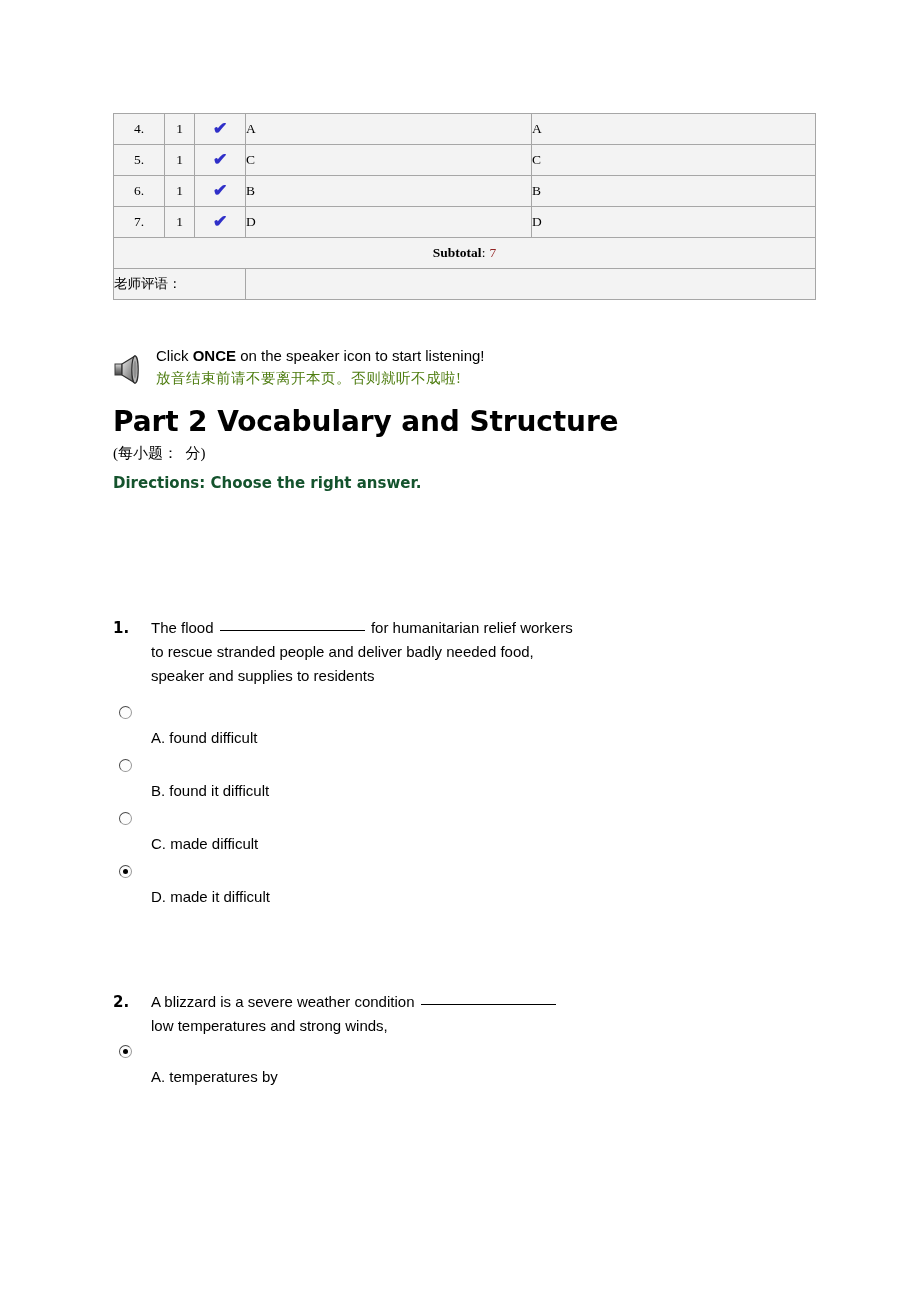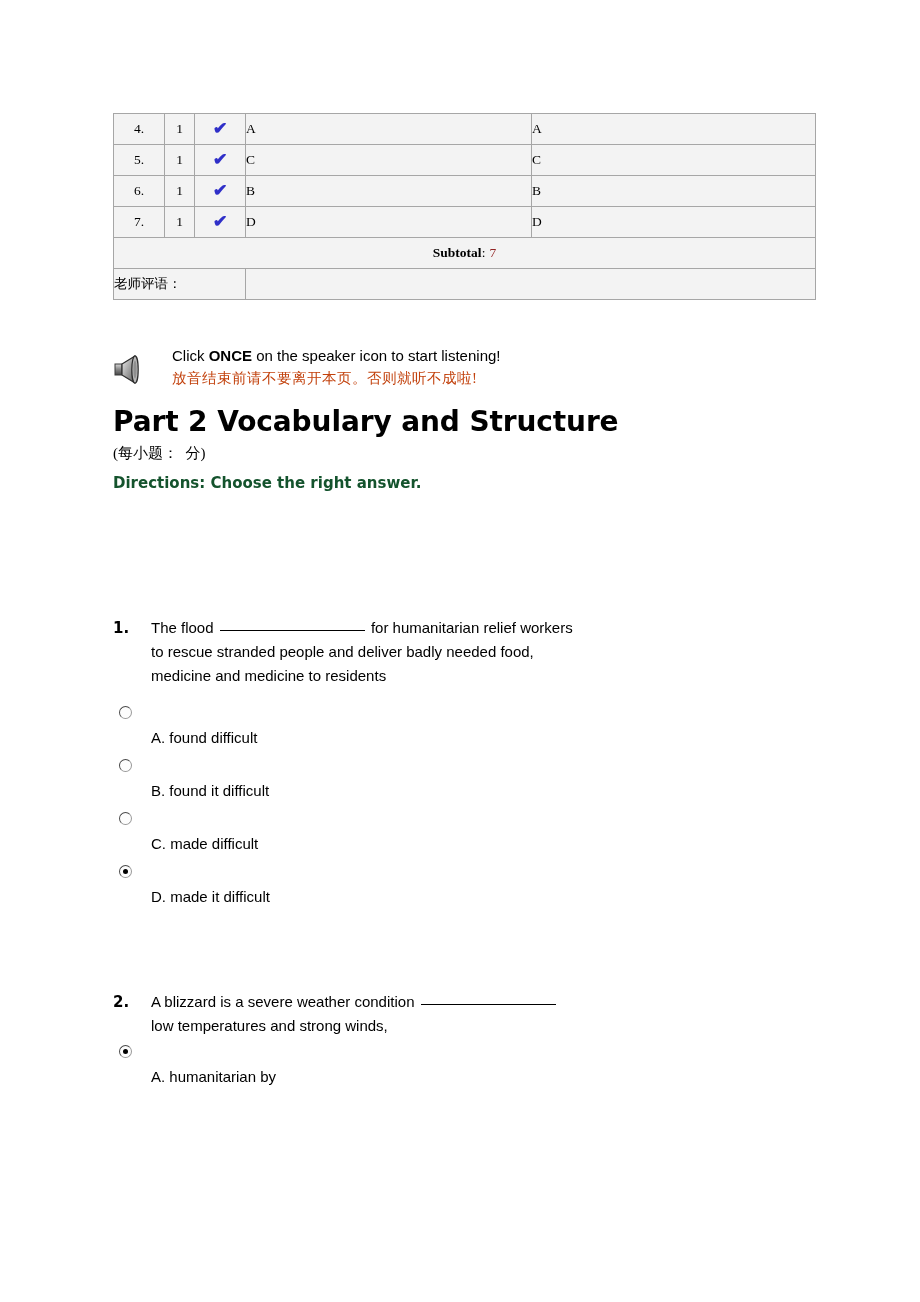--- a/index.html
+++ b/index.html
@@ -92,35 +92,35 @@
     display: flex;
     align-items: flex-start;
   }
   .speaker-icon {
     width: 40px;
     height: 40px;
     flex: 0 0 40px;
     margin-top: 4px;
   }
   .speaker-text {
-    margin-left: 22px;
+    margin-left: 6px;
     padding-top: 0px;
   }
   .speaker-line1 {
     font-size: 15px;
     font-family: "Liberation Sans","DejaVu Sans",sans-serif;
     color: #000;
     line-height: 22px;
     white-space: nowrap;
   }
   .speaker-line1 b { font-weight: bold; }
   .speaker-line2 {
     font-size: 14.5px;
     font-family: "Liberation Serif","DejaVu Serif",serif;
-    color: #c2410c;
+    color: #4d7c0f;
     line-height: 22px;
     letter-spacing: 0.5px;
     white-space: nowrap;
   }
 
   
   .part-heading {
     position: absolute;
     left: 113px;
     top: 405px;
@@ -294,21 +294,21 @@
 <div class="part-directions">Directions: Choose the right answer.</div>
 
 <div class="question" id="q1" style="top:616px;">
   <div class="q-head">
     <div class="q-num">1.</div>
     <div class="q-stem">
       <span>The flood</span>
       <span class="q-blank blank-long"></span>
       <span>for humanitarian relief workers</span><br>
       <span>to rescue stranded people and deliver badly needed food,</span><br>
-      <span>medicine and medicine to residents</span>
+      <span>speaker and supplies to residents</span>
     </div>
   </div>
   <div id="q1-options" style="margin-top:9px;">
       <div class="option-row">
         <span class="radio"></span>
         <span class="option-label">A. found difficult</span>
       </div>
       <div class="option-row">
         <span class="radio"></span>
         <span class="option-label">B. found it difficult</span>
@@ -329,16 +329,16 @@
     <div class="q-num">2.</div>
     <div class="q-stem">
       <span>A blizzard is a severe weather condition</span>
       <span class="q-blank blank-med"></span><br>
       <span>low temperatures and strong winds,</span>
     </div>
   </div>
   <div id="q2-options" style="margin-top:-2px;">
       <div class="option-row">
         <span class="radio checked"></span>
-        <span class="option-label">A. humanitarian by</span>
+        <span class="option-label">A. temperatures by</span>
       </div>
     </div>
 </div>
 
 </body></html>

